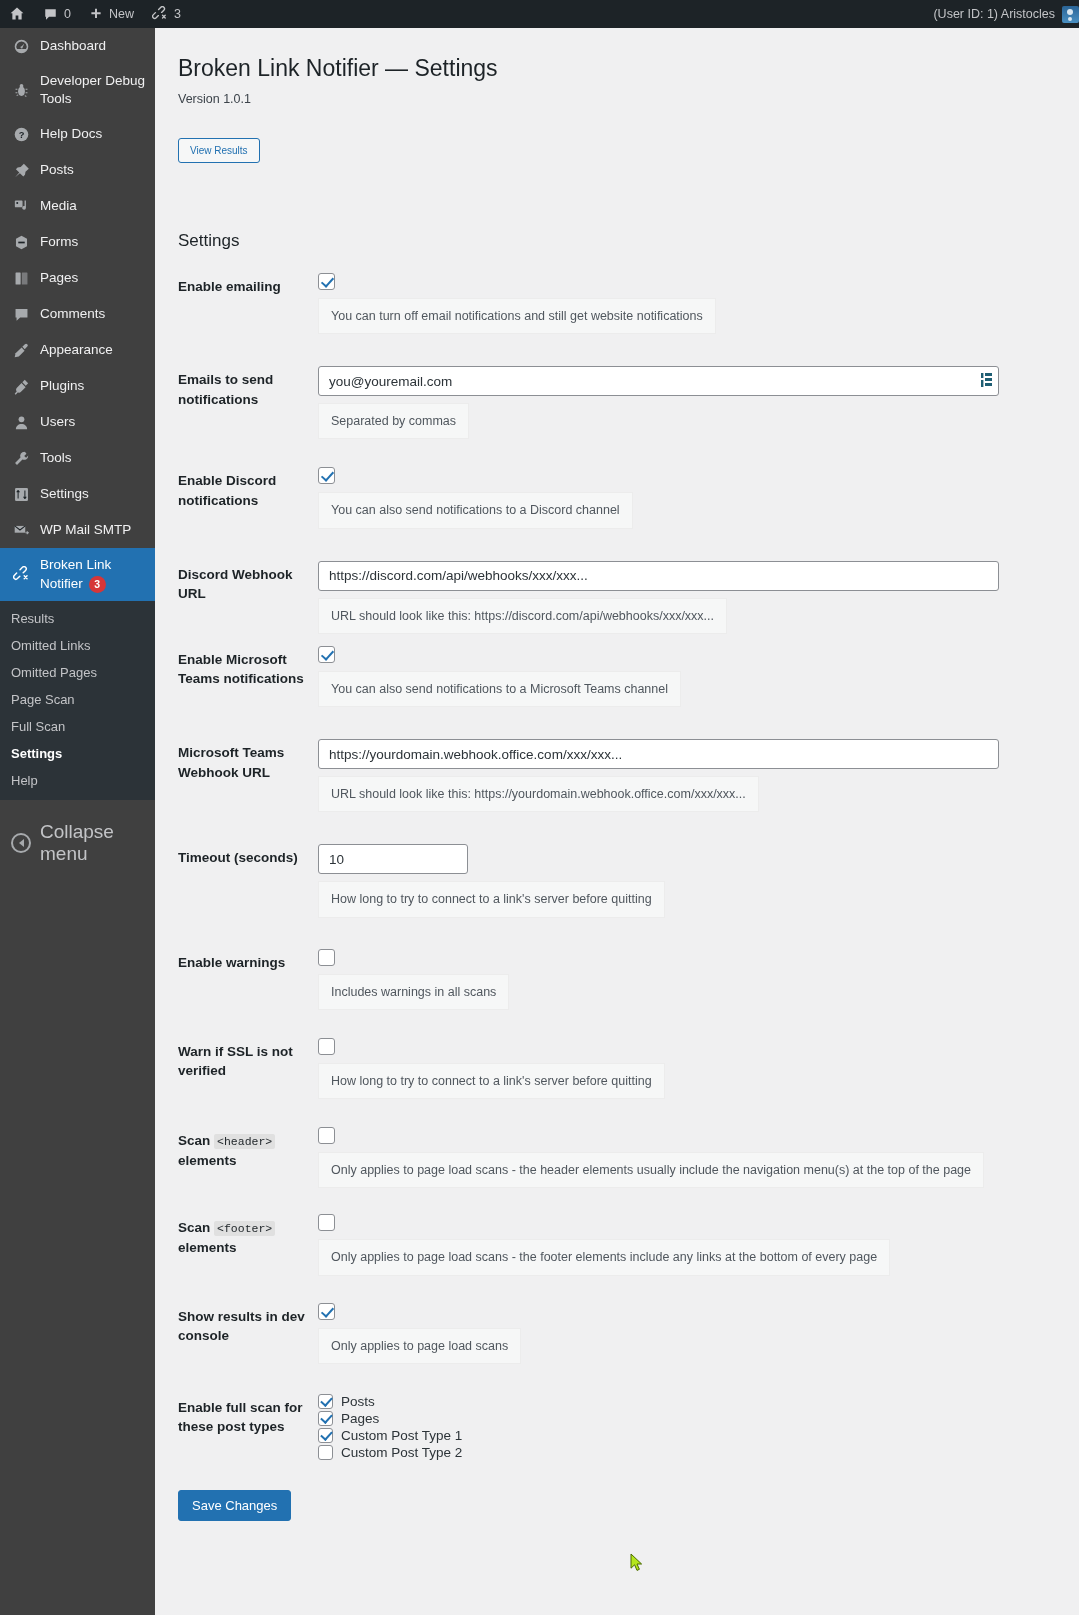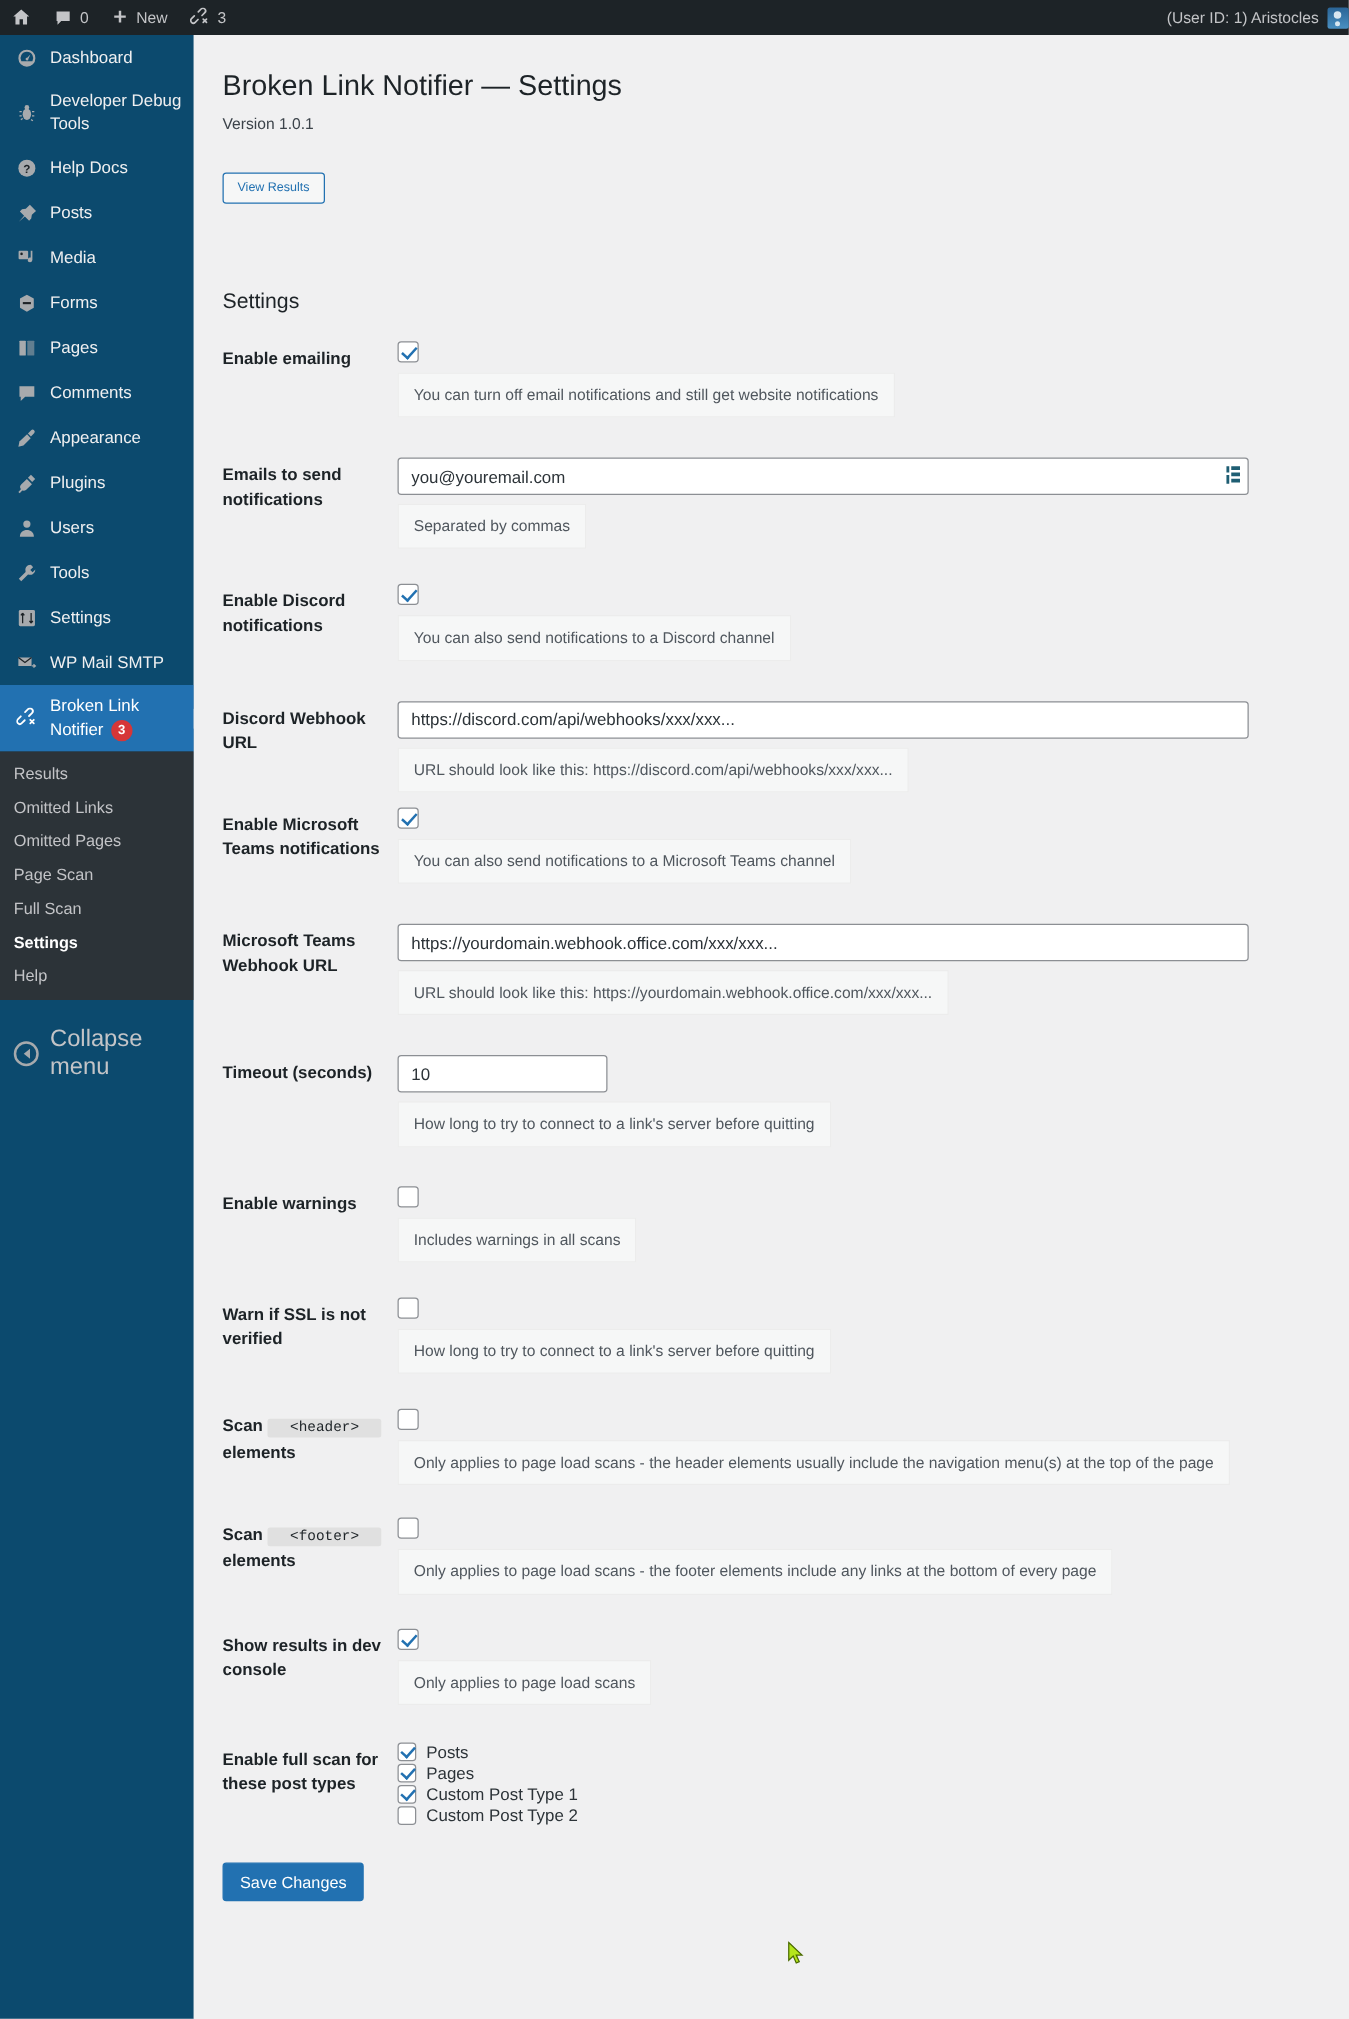--- a/index.html
+++ b/index.html
@@ -39,21 +39,21 @@
     content: ""; position: absolute; left: 5px; top: 3px;
     width: 6px; height: 6px; border-radius: 50%; background: #d8e6f0;
     box-shadow: 0 7px 0 -1px #d8e6f0;
   }
   .icon-svg { display: block; }
 
   
   #sidebar {
     position: absolute; top: 28px; left: 0;
     width: 155px; height: 1587px;
-    background: #0c4a6e;
+    background: #404040;
     color: #f0f0f1;
     font-size: 13.5px;
   }
   .menu-item {
     display: flex; align-items: center; gap: 9px;
     padding: 8px 0 8px 11px;
     color: #f0f0f1; cursor: pointer; line-height: 1.35;
   }
   .menu-item .mi-ico {
     width: 20px; height: 20px; flex: none;
@@ -127,21 +127,21 @@
 
   .form-table { margin-top: 22px; width: 866px; }
   .frow { display: flex; align-items: flex-start; }
   .flabel {
     width: 140px; flex: none; padding-top: 4px;
     font-size: 13.5px; font-weight: 600; color: #1d2327;
     line-height: 1.45;
   }
   .fcontrol { flex: 1; }
   code.tag {
-    background: #e0e0e0; padding: 1px 18px; border-radius: 2px;
+    background: #e0e0e0; padding: 1px 3px; border-radius: 2px;
     font-family: "Liberation Mono", monospace; font-size: 11.5px;
     font-weight: 400; color: #1d2327;
   }
 
   .cb {
     -webkit-appearance: none; appearance: none;
     width: 17px; height: 17px; border: 1px solid #8c8f94;
     border-radius: 3px; background: #fff; display: inline-block;
     vertical-align: top; position: relative; cursor: pointer;
     margin: 0;
@@ -160,21 +160,21 @@
     color: #50575e; font-size: 12.5px;
     padding: 9px 12px; line-height: 1.3;
   }
 
   input.text {
     width: 681px; height: 30px;
     border: 1px solid #8c8f94; border-radius: 3px;
     background: #fff; color: #2c3338; font-size: 13.5px;
     padding: 0 10px; font-family: inherit;
   }
-  input.text.short { width: 168px; }
+  input.text.short { width: 150px; }
   .input-wrap { position: relative; display: inline-block; }
   .autofill-ico {
     position: absolute; right: 6px; top: 6px;
     width: 12px; height: 17px; pointer-events: none;
   }
 
   .cb-list { display: flex; flex-direction: column; gap: 2px; }
   .cb-list-row {
     display: flex; align-items: center; gap: 8px;
     font-size: 13.5px; color: #2c3338;

